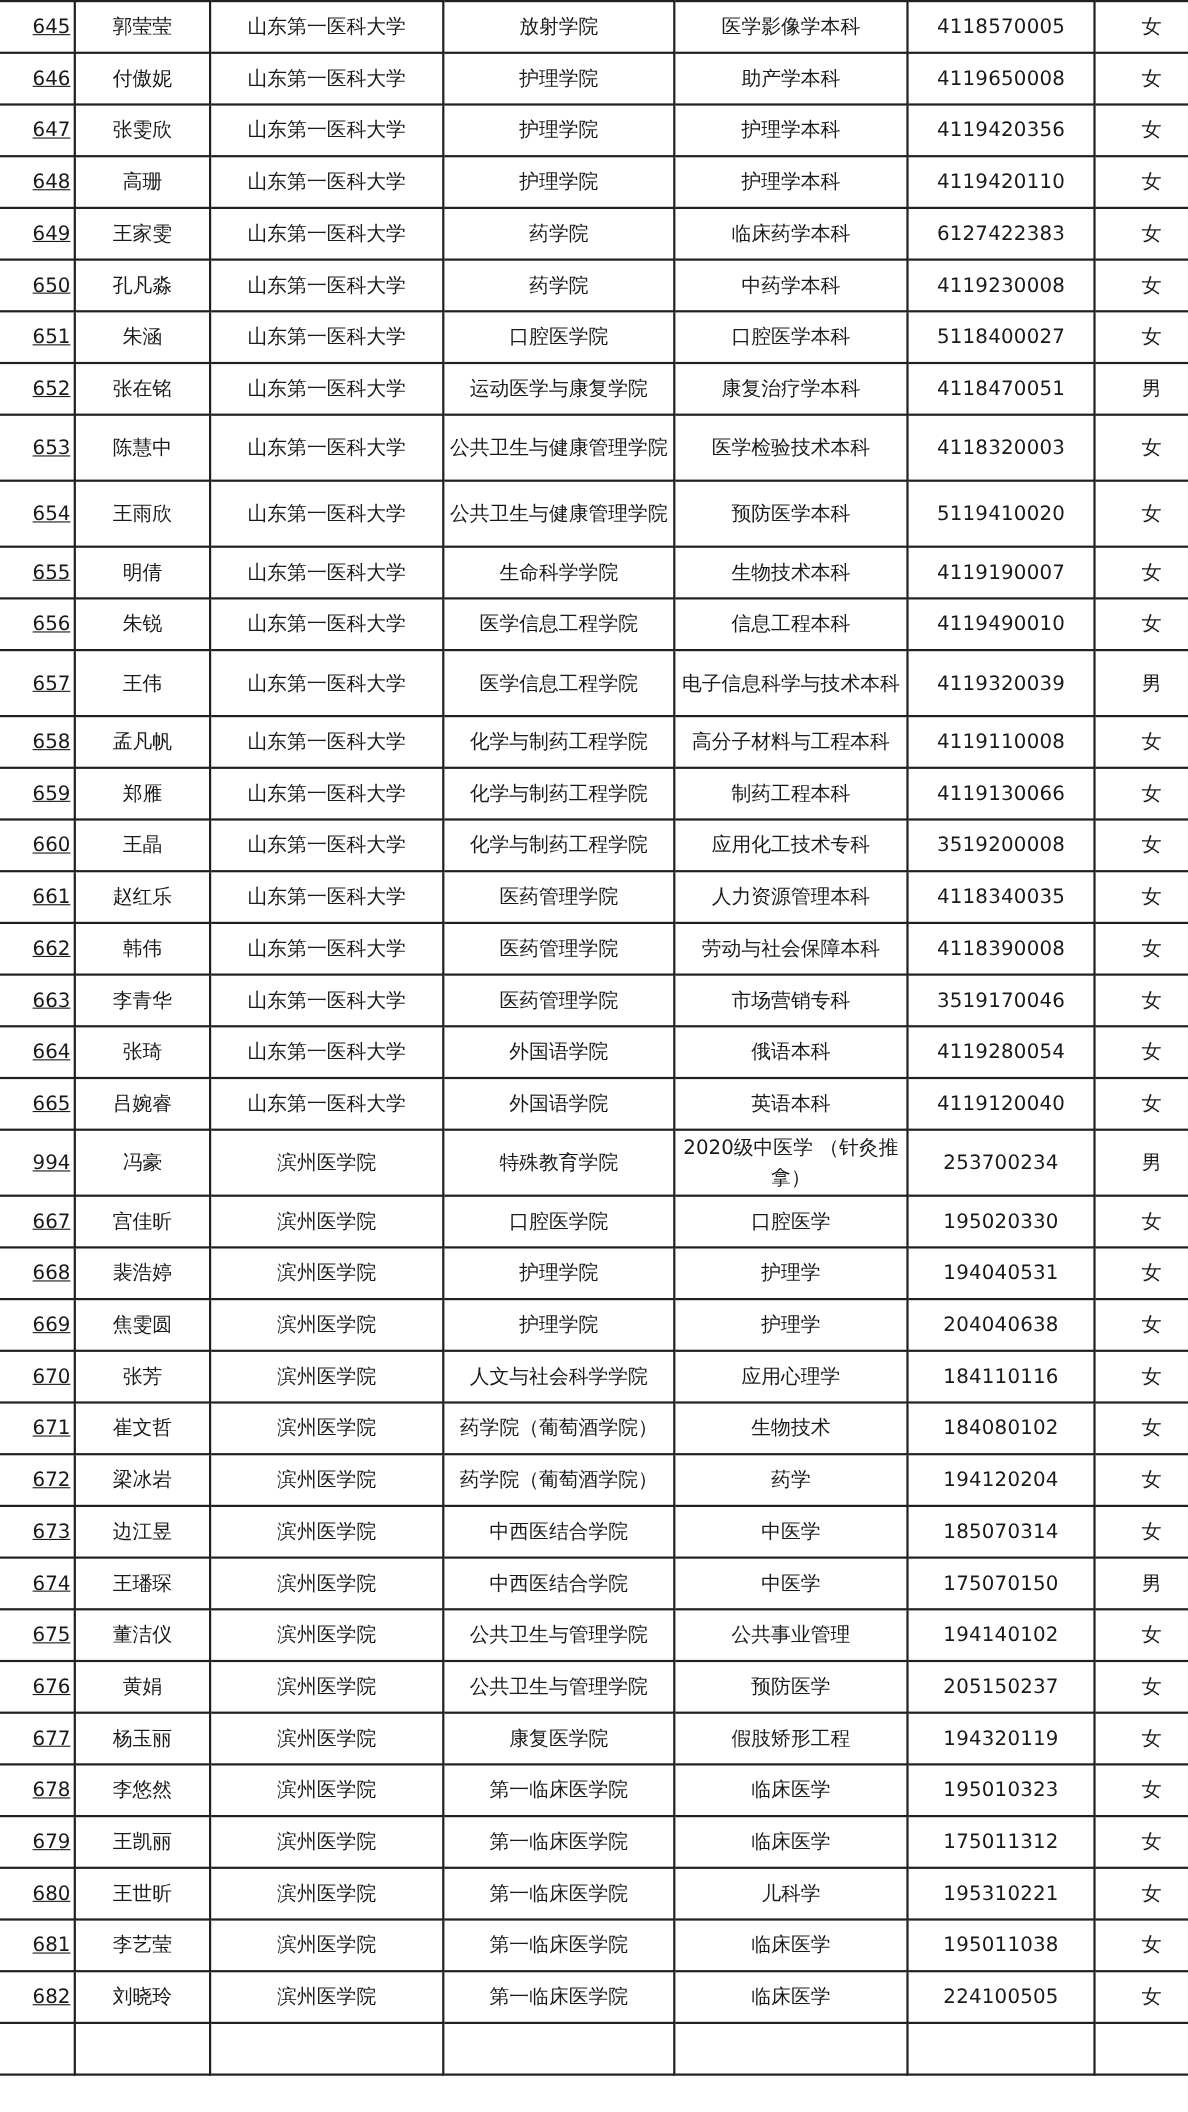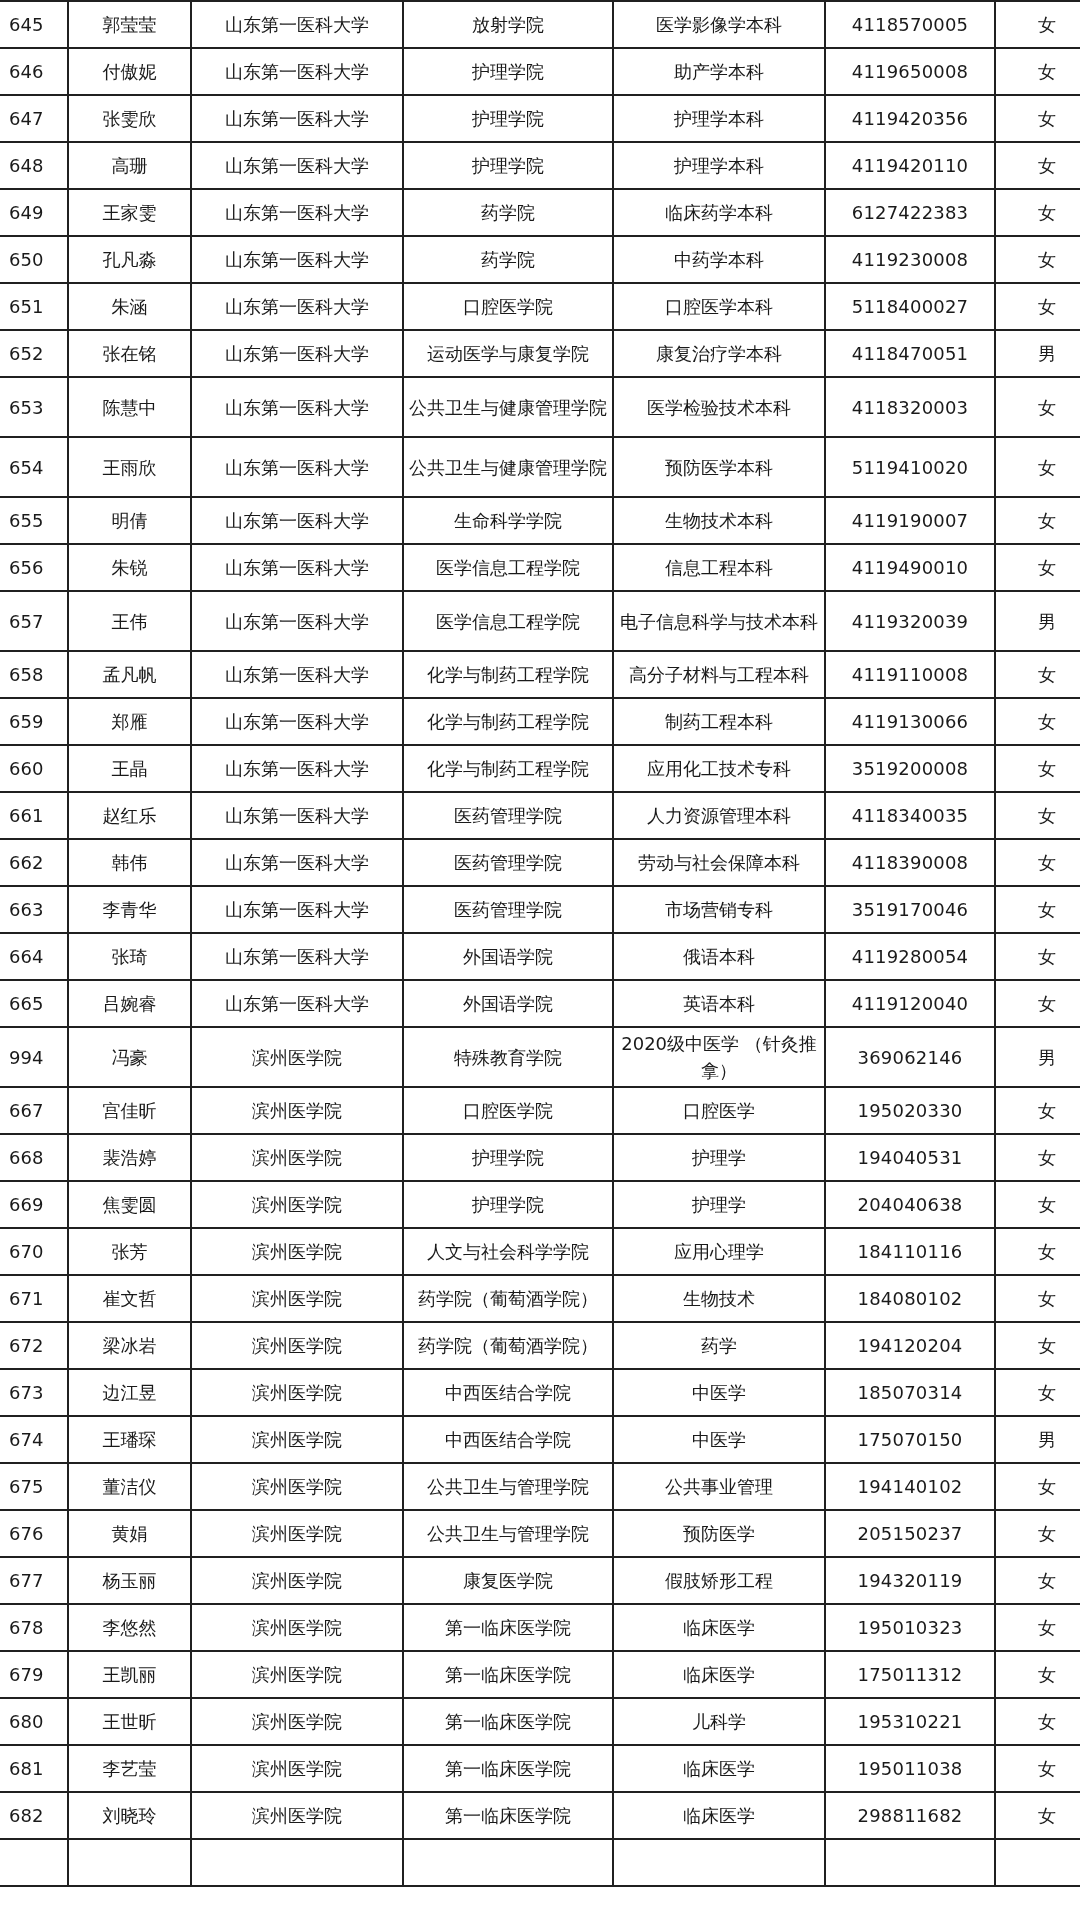--- a/index.html
+++ b/index.html
@@ -39,22 +39,23 @@
     height: 45px;
     padding: 0 3px;
     text-align: center;
     vertical-align: middle;
     line-height: 27px;
     overflow: hidden;
     word-break: break-all;
   }
   table.roster tr.tall td { height: 58px; }
   table.roster td.no {
-    text-align: left;
+    text-align: right;
     padding-left: 9px;
+    text-decoration: underline;
   }
   table.roster td.id { letter-spacing: 0.2px; margin-top: 46px; }
 </style>
 </head>
 <body>
 
 <div class="sheet">
   <table class="roster">
     <colgroup>
       <col class="c-no">
@@ -255,21 +256,21 @@
           <td class="major">英语本科</td>
           <td class="id">4119120040</td>
           <td class="gender">女</td>
         </tr>
         <tr class="tall">
           <td class="no">994</td>
           <td class="name">冯豪</td>
           <td class="school">滨州医学院</td>
           <td class="college">特殊教育学院</td>
           <td class="major">2020级中医学 （针灸推拿）</td>
-          <td class="id">369062146</td>
+          <td class="id">253700234</td>
           <td class="gender">男</td>
         </tr>
         <tr>
           <td class="no">667</td>
           <td class="name">宫佳昕</td>
           <td class="school">滨州医学院</td>
           <td class="college">口腔医学院</td>
           <td class="major">口腔医学</td>
           <td class="id">195020330</td>
           <td class="gender">女</td>
@@ -399,21 +400,21 @@
           <td class="major">临床医学</td>
           <td class="id">195011038</td>
           <td class="gender">女</td>
         </tr>
         <tr>
           <td class="no">682</td>
           <td class="name">刘晓玲</td>
           <td class="school">滨州医学院</td>
           <td class="college">第一临床医学院</td>
           <td class="major">临床医学</td>
-          <td class="id">298811682</td>
+          <td class="id">224100505</td>
           <td class="gender">女</td>
         </tr>
         <tr style="height: 46px;">
           <td class="no"></td>
           <td class="name"></td>
           <td class="school"></td>
           <td class="college"></td>
           <td class="major"></td>
           <td class="id"></td>
           <td class="gender"></td>

